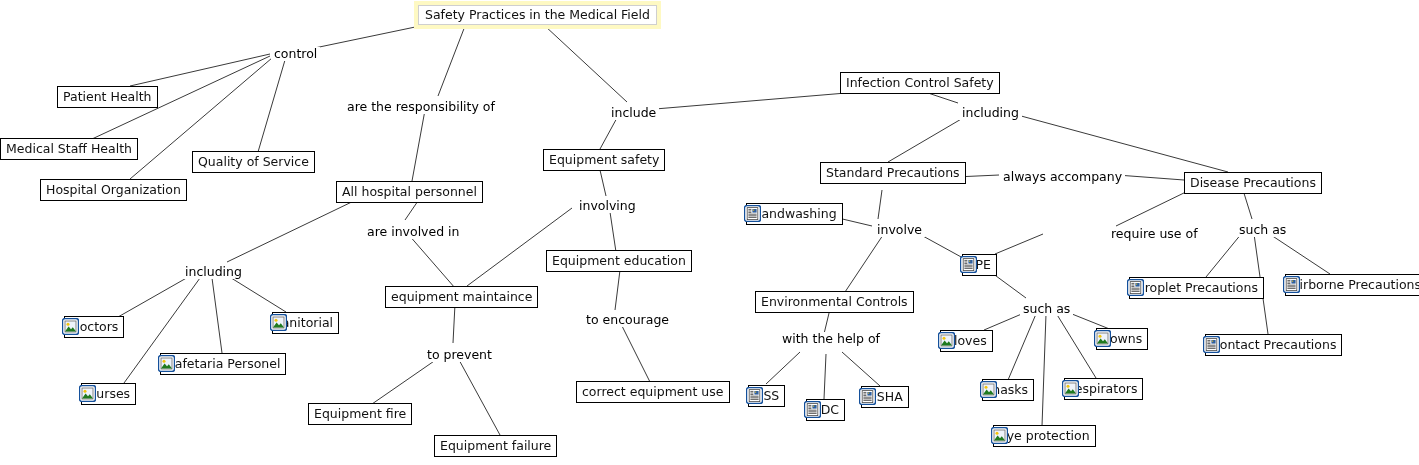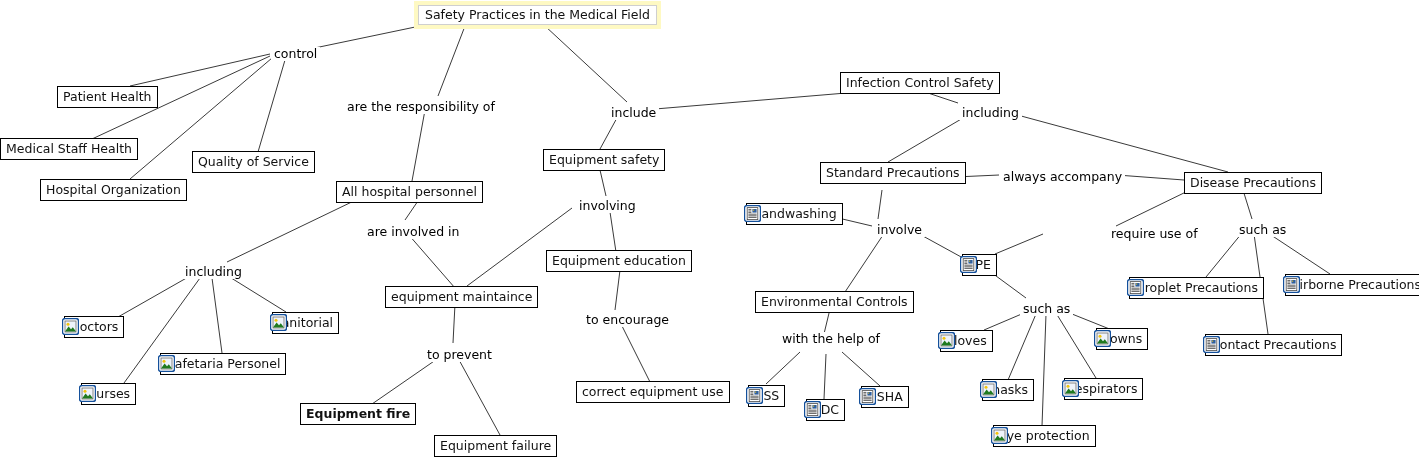--- a/index.html
+++ b/index.html
@@ -118,21 +118,21 @@
       <div class="node" style="left: 272px; top: 312px;"><span>Janitorial</span></div>
       <div class="icon" style="left: 270px; top: 314px;">
         <svg viewBox="0 0 17 17">
           <rect x="0.5" y="0.5" width="16" height="16" rx="2.5" fill="#fdfdfd" stroke="#14509b" stroke-width="1.4"></rect>
           <rect x="3" y="3" width="11" height="11" fill="#eef3fb" stroke="#6d6d6d" stroke-width="0.8"></rect>
           <circle cx="6" cy="6.2" r="1.5" fill="#f2c40f"></circle>
           <path d="M3 13.6 L6.6 8.4 L9 11.2 L10.8 9.2 L14 13.6 Z" fill="#1f7a1f"></path>
         </svg>
       </div>
       <div class="node" style="left: 385px; top: 286px; text-align: center;"><span>equipment maintaince</span></div>
-      <div class="node" style="left: 300px; top: 403px; font-weight: bold;"><span>Equipment fire</span></div>
+      <div class="node" style="left: 308px; top: 403px;"><span>Equipment fire</span></div>
       <div class="node" style="left: 434px; top: 435px;"><span>Equipment failure</span></div>
       <div class="node" style="left: 543px; top: 149px;"><span>Equipment safety</span></div>
       <div class="node" style="left: 546px; top: 250px;"><span>Equipment education</span></div>
       <div class="node" style="left: 576px; top: 381px;"><span>correct equipment use</span></div>
       <div class="node" style="left: 808px; top: 72px; margin-left: 32px;"><span>Infection Control Safety</span></div>
       <div class="node" style="left: 820px; top: 162px;"><span>Standard Precautions</span></div>
       <div class="node" style="left: 746px; top: 203px;"><span>Handwashing</span></div>
       <div class="icon" style="left: 744px; top: 205px;">
         <svg viewBox="0 0 17 17">
           <rect x="0.5" y="0.5" width="16" height="16" rx="2.5" fill="#fdfdfd" stroke="#14509b" stroke-width="1.4"></rect>

